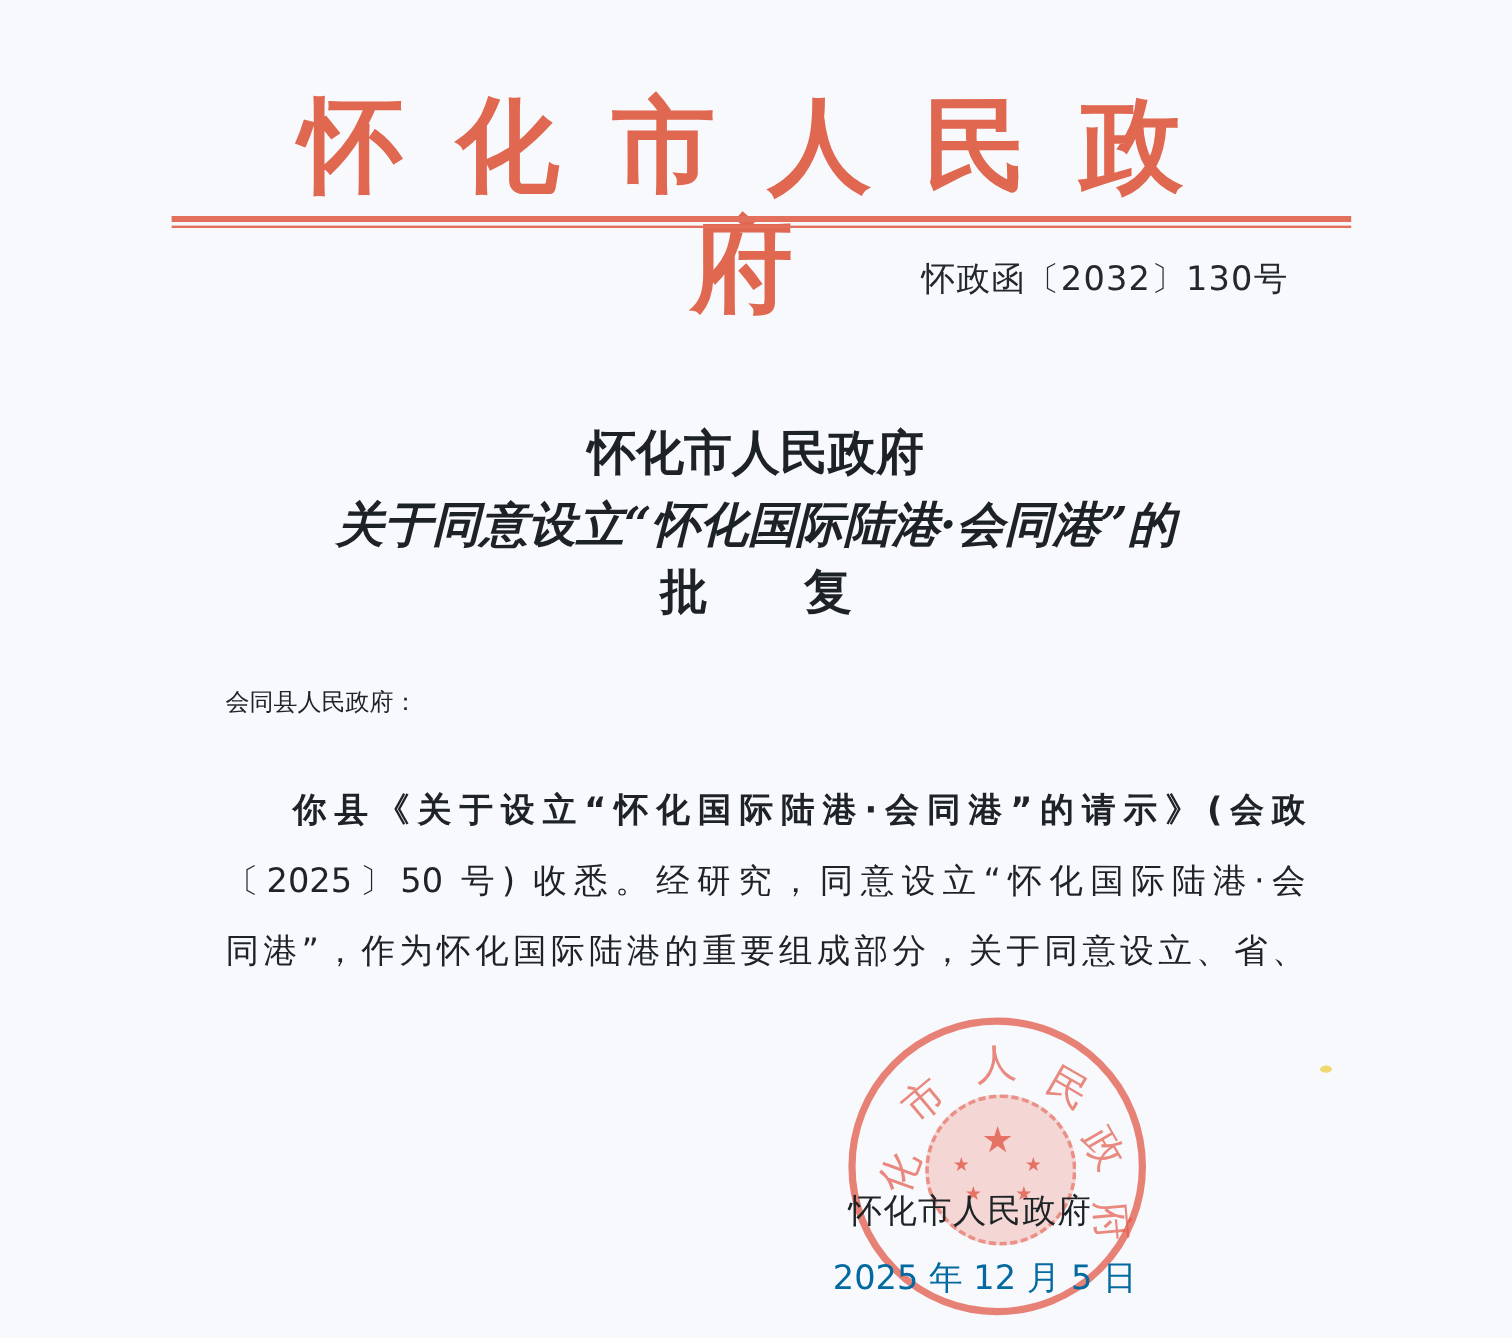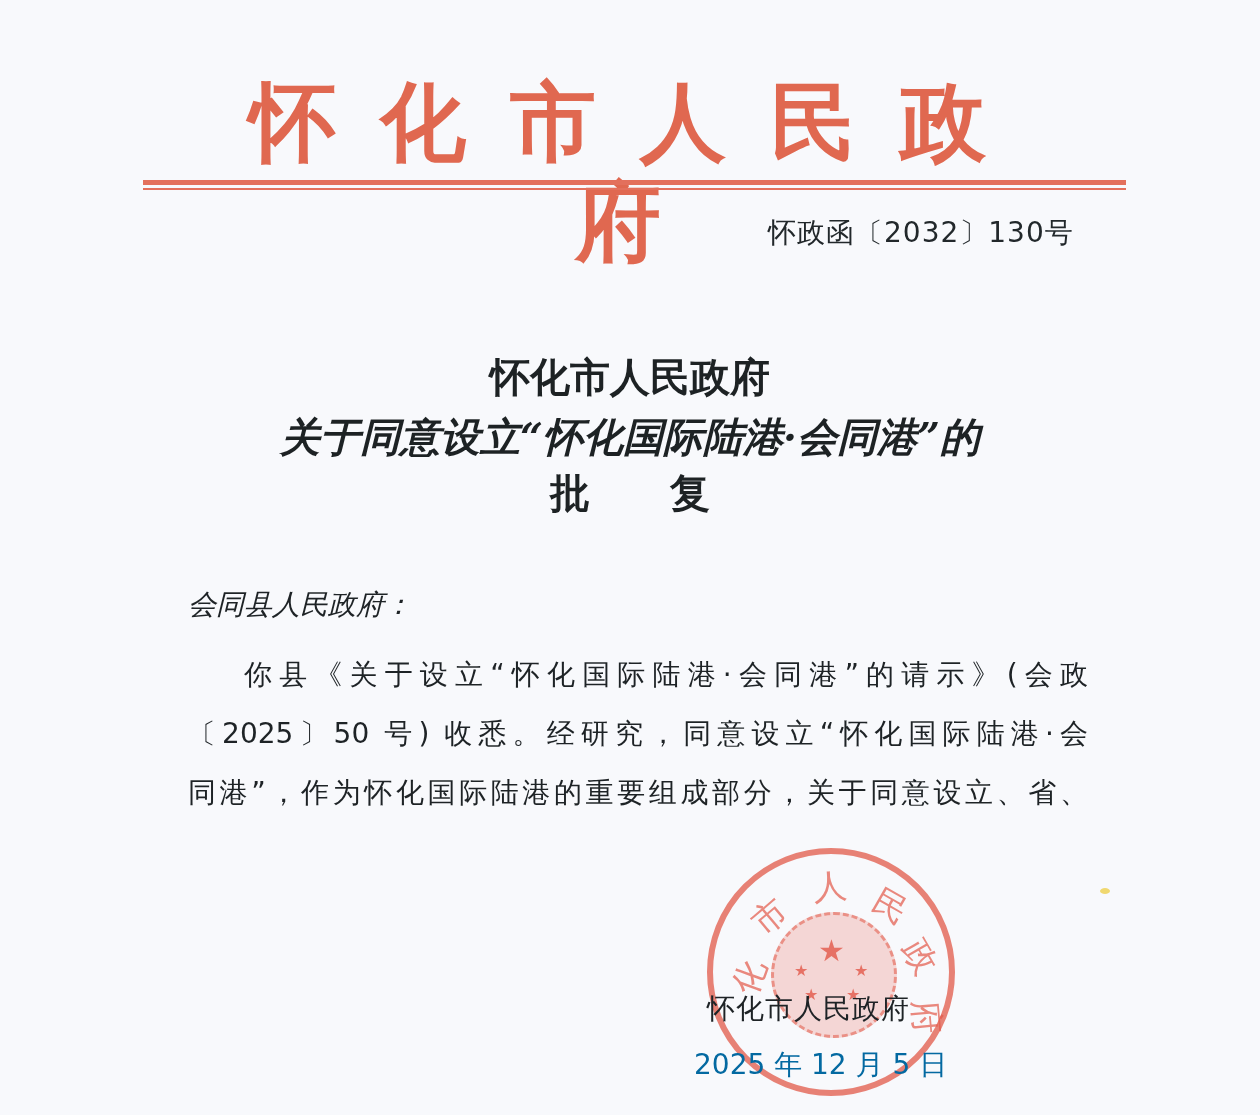--- a/index.html
+++ b/index.html
@@ -10,25 +10,25 @@
               font-family:"DejaVu Serif", serif; font-size:86px; font-weight:bold; color:#e06850;
               letter-spacing:44px; line-height:100px; }
   .rule-thick { position:absolute; left:143px; top:180px; width:983px; height:5px; background:#e3705c; }
   .rule-thin  { position:absolute; left:143px; top:188px; width:983px; height:2px; background:#e3705c; }
   .doc-number { position:absolute; left:768px; top:214px; font-size:28px; color:#22282b; letter-spacing:1px; }
   .title { position:absolute; left:150px; width:960px; text-align:center; font-family:"DejaVu Serif", serif;
            font-weight:bold; font-size:40px; color:#1d2224; }
   .t1 { top:350px; }
   .t2 { top:410px;font-style:italic; }
   .t3 { top:466px; letter-spacing:80px; padding-left:80px; box-sizing:border-box; }
-  .addressee { position:absolute; left:188px; top:586px; font-size:28px; color:#1e2326;font-style:italic; }
+  .addressee { position:absolute; left:188px; top:572px; font-size:20px; color:#1e2326; }
   .body-text { position:absolute; left:188px; top:645px; width:900px; font-size:28px; line-height:59px;
                color:#1e2326; }
   .body-text .line { white-space:nowrap; text-align:justify; text-align-last:justify; }
-  .body-text .line.first { padding-left:56px; }
+  .body-text .line.first { padding-left:56px;font-weight:bold; }
   .body-text .line.last { text-align-last:left; }
   .seal { position:absolute; left:707px; top:848px; width:248px; height:248px; border-radius:50%;
           border:6px solid rgba(226,88,72,0.75); box-sizing:border-box; }
   .seal-inner { position:absolute; left:58px; top:58px; width:120px; height:120px; border-radius:50%;
                 border:3px dashed rgba(226,88,72,0.55); background:rgba(232,110,95,0.25); }
   .seal-star { position:absolute; color:rgba(226,88,72,0.8); font-size:30px; }
   .seal-text { position:absolute; font-family:"DejaVu Serif", serif; font-size:34px; color:rgba(226,88,72,0.7); }
   .signer { position:absolute; left:707px; top:990px; font-size:28px; color:#1e2326; letter-spacing:1px; }
   .date { position:absolute; left:694px; top:1046px; font-size:28px; color:#0369a1; }
   .speck { position:absolute; left:1100px; top:888px; width:10px; height:6px; background:#f0d870; border-radius:50%; }

